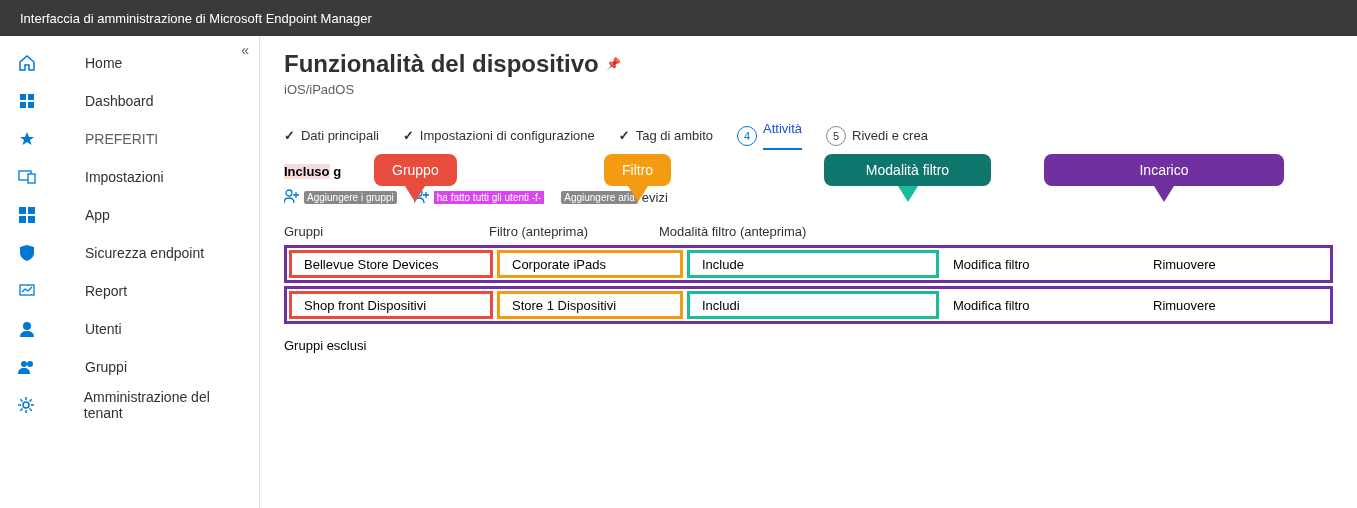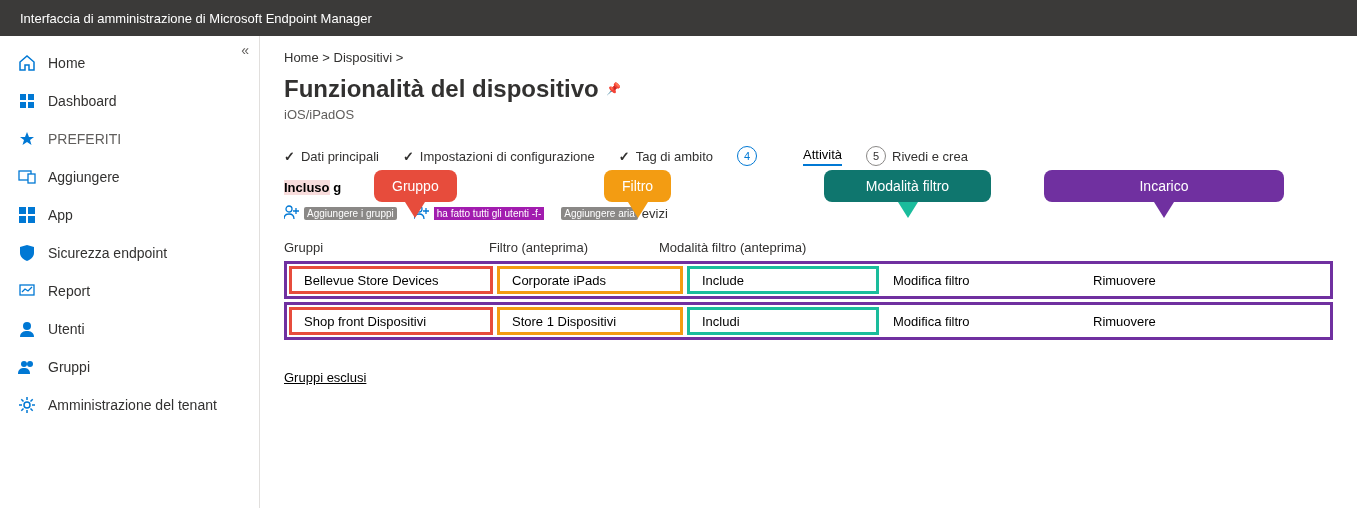--- a/index.html
+++ b/index.html
@@ -4,36 +4,36 @@
 <style>
 * { box-sizing: border-box; margin: 0; padding: 0; font-family: "Segoe UI", Arial, sans-serif; }
 body { width: 1357px; height: 508px; overflow: hidden; background: #fff; }
 
 .topbar { background: #3b3a39; color: #fff; height: 36px; display: flex; align-items: center; padding: 0 20px; font-size: 13px; }
 
 .layout { display: flex; height: calc(508px - 36px); }
 
 .sidebar { width: 260px; background: #fff; border-right: 1px solid #e1dfdd; padding-top: 8px; position: relative; }
 .sidebar .collapse { position: absolute; top: 6px; right: 10px; color: #605e5c; font-size: 14px; }
-.nav-item { display: flex; align-items: center; height: 38px; padding: 0 16px; font-size: 14px; color: #323130; cursor: pointer; }
+.nav-item { display: flex; align-items: center; height: 38px; padding: 0 16px; font-size: 14px; color: #323130; cursor: pointer; gap: 37px; }
 .nav-item .icon { width: 22px; margin-right: 10px; display: flex; align-items: center; justify-content: center; }
 .nav-item.section { font-weight: normal; color: #605e5c; }
 
 .main { flex: 1; padding: 14px 24px 0 24px; position: relative; }
 
 .breadcrumb { font-size: 13px; color: #323130; margin-bottom: 10px; }
 .page-title { font-size: 24px; font-weight: 600; color: #323130; margin-bottom: 4px; display: flex; align-items: center; gap: 8px; }
 .page-sub { font-size: 13px; color: #605e5c; margin-bottom: 24px; }
 
 .steps { display: flex; align-items: center; gap: 24px; margin-bottom: 14px; }
 .step { display: flex; align-items: center; gap: 6px; font-size: 13px; color: #323130; }
 .step .check { font-weight: bold; }
 .step .num { width: 20px; height: 20px; border-radius: 50%; border: 1px solid #8a8886; display: flex; align-items: center; justify-content: center; font-size: 11px; background: #fff; }
 .step.active .num { border-color: #0078d4; color: #0078d4; }
-.step.active .lbl { color: #000000; border-bottom: 2px solid #0078d4; padding-bottom: 2px; margin-left: 40px; }
+.step.active .lbl { color: #1d4ed8; border-bottom: 2px solid #0078d4; padding-bottom: 12px; }
 
 .section-lbl { font-size: 13px; font-weight: 600; margin-bottom: 10px; }
 .section-lbl span.hl { background: #f8dcdc; text-align: center; }
 
 .add-row { display: flex; gap: 17px; margin-bottom: 18px; font-size: 13px; }
 .add-item { display: flex; align-items: center; gap: 4px; color: #0078d4; }
 .add-item .icon { color: #0078d4; }
 .add-item .tag { background: #8a8886; color: #fff; font-size: 10px; padding: 1px 3px; border-radius: 2px; }
 .add-item .txt { color: #323130; }
 
@@ -41,25 +41,25 @@
 .col-g { width: 205px; }
 .col-f { width: 170px; }
 .col-m { width: 220px; }
 .col-e { width: 200px; }
 .col-r { width: 120px; }
 
 .row-outer { border: 3px solid #7030a0; margin-bottom: 3px; display: flex; align-items: stretch; height: 38px; }
 .cell { display: flex; align-items: center; font-size: 13px; padding: 0 12px; }
 .cell.g { width: 204px; border: 3px solid #e74c3c; margin: 2px; }
 .cell.f { width: 186px; border: 3px solid #f39c12; margin: 2px; }
-.cell.m { width: 192px; border: 3px solid #1abc9c; margin: 2px; }
+.cell.m { width: 252px; border: 3px solid #1abc9c; margin: 2px; }
 .cell.e { width: 200px; }
 .cell.r { width: 120px; }
 
-.excluded { font-size: 13px; margin-top: 30px; text-decoration: underline; }
+.excluded { font-size: 13px; margin-top: 14px; }
 .callout { position: absolute; color: #fff; font-size: 14px; padding: 8px 18px; border-radius: 8px; text-align: center; }
 .callout.red { background: #e74c3c; left: 90px; top: 0; }
 .callout.orange { background: #f39c12; left: 320px; top: 0; }
 .callout.teal { background: #0f766e; left: 540px; top: 0; width: 167px; }
 .callout.purple { background: #7030a0; left: 770px; top: 0; width: 240px; }
 .callout::after { content: ""; position: absolute; bottom: -16px; left: 50%; transform: translateX(-50%); width: 0; height: 0; border-left: 10px solid transparent; border-right: 10px solid transparent; border-top: 16px solid currentColor; }
 .callout.red::after { color: #e74c3c; }
 .callout.orange::after { color: #f39c12; }
 .callout.teal::after { color: #1abc9c; }
 .callout.purple::after { color: #7030a0; }
@@ -108,21 +108,21 @@
       <span>PREFERITI</span>
     </div>
 
     <div class="nav-item">
       <span class="icon">
         <svg width="18" height="14" viewBox="0 0 18 14">
             <rect x="1" y="1" width="12" height="9" fill="none" stroke="#0078d4" stroke-width="1.3"></rect>
             <rect x="10" y="4" width="7" height="9" fill="#fff" stroke="#0078d4" stroke-width="1.3"></rect>
           </svg>
       </span>
-      <span>Aggiungere</span>
+      <span>Impostazioni</span>
     </div>
 
     <div class="nav-item">
       <span class="icon">
         <svg width="16" height="16" viewBox="0 0 16 16">
             <rect x="0" y="0" width="7" height="7" fill="#0078d4"></rect>
             <rect x="9" y="0" width="7" height="7" fill="#0078d4"></rect>
             <rect x="0" y="9" width="7" height="7" fill="#0078d4"></rect>
             <rect x="9" y="9" width="7" height="7" fill="#0078d4"></rect>
           </svg>
@@ -175,25 +175,20 @@
         <svg width="16" height="16" viewBox="0 0 16 16">
             <circle cx="8" cy="8" r="3" fill="none" stroke="#0078d4" stroke-width="1.5"></circle>
             <path d="M8 0 V3 M8 13 V16 M0 8 H3 M13 8 H16 M2.3 2.3 L4.5 4.5 M11.5 11.5 L13.7 13.7 M2.3 13.7 L4.5 11.5 M11.5 4.5 L13.7 2.3" stroke="#0078d4" stroke-width="1.5"></path>
           </svg>
       </span>
       <span>Amministrazione del tenant</span>
     </div>
   </div>
 
   <div class="main">
-    <div class="breadcrumb">
-      <span>Home &gt;</span>
-      <span> </span>
-      <span>Dispositivi &gt;</span>
-    </div>
 
     <div class="page-title">
       <span>Funzionalità del dispositivo</span>
       <span class="pin-icon">📌</span>
     </div>
     <div class="page-sub">iOS/iPadOS</div>
 
     <div class="steps">
       <div class="step">
         <span class="check">✓</span>
@@ -233,21 +228,21 @@
         <span class="tag">Aggiungere i gruppi</span>
       </div>
       <div class="add-item">
         <span class="icon">
           <svg width="16" height="14" viewBox="0 0 16 14">
               <circle cx="5" cy="4" r="3" fill="none" stroke="#0078d4" stroke-width="1.3"></circle>
               <path d="M0 14 C0 10 2 9 5 9 C8 9 10 10 10 14" fill="none" stroke="#0078d4" stroke-width="1.3"></path>
               <path d="M12 3 V9 M9 6 H15" stroke="#0078d4" stroke-width="1.3"></path>
             </svg>
         </span>
-        <span class="txt" style="background:#a21caf;color:#fff;font-size:10px;padding:1px 3px;">ha fatto tutti gli utenti -f-</span>
+        <span class="txt" style="background:#d946ef;color:#fff;font-size:10px;padding:1px 3px;">ha fatto tutti gli utenti -f-</span>
       </div>
       <div class="add-item">
         <span class="tag">Aggiungere aria</span>
         <span class="txt">evizi</span>
       </div>
     </div>
 
     <div style="position:relative;">
 
       <div style="position:absolute; top:-70px; left:0; right:12px; height:70px; pointer-events:none;">

